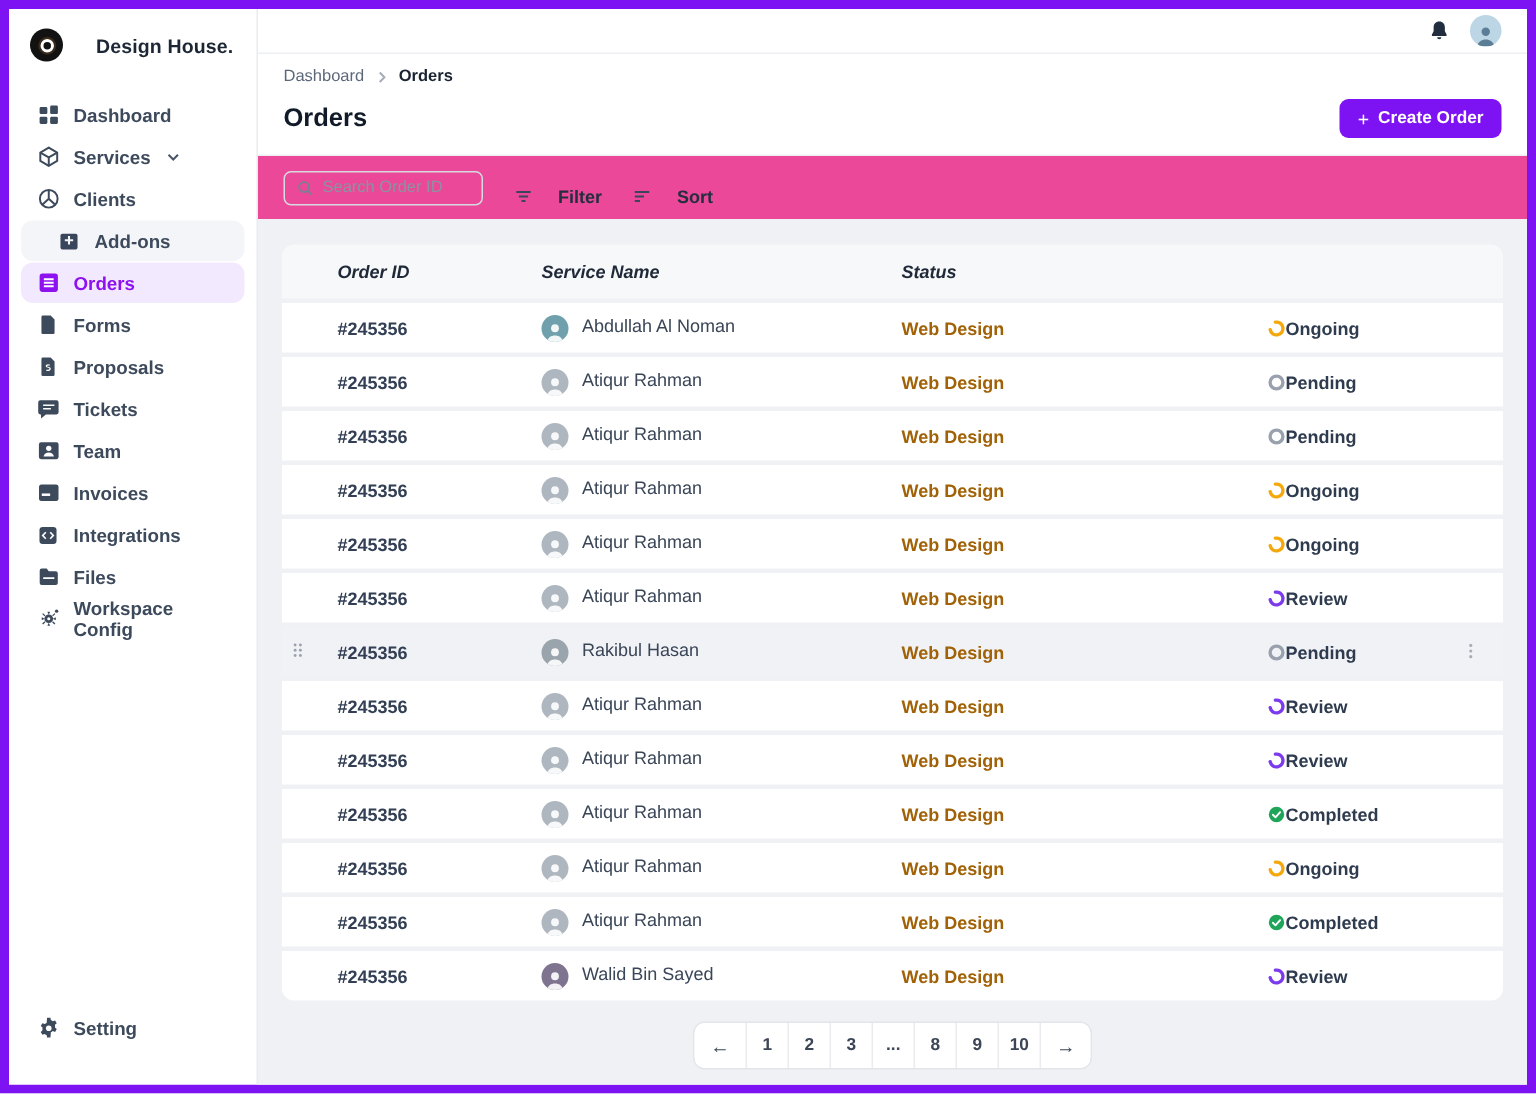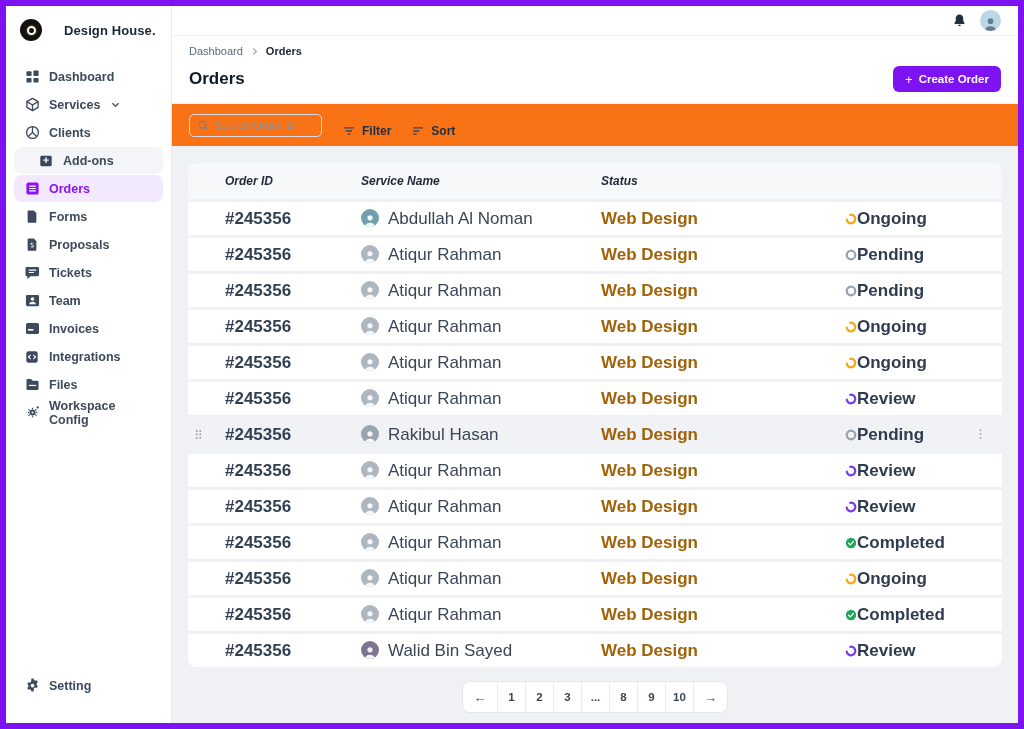--- a/index.html
+++ b/index.html
@@ -36,34 +36,34 @@
   .breadcrumb { display:flex; align-items:center; gap:7px; font-size:11px; }
   .crumb { color:#5C6878; cursor:pointer; }
   .crumb-sep { color:#A3ABB6; display:flex; }
   .crumb.current { color:#1A2332; font-weight:700; }
   .title-row { display:flex; align-items:center; justify-content:space-between; margin-top:9px; }
   .page-title { font-size:17px; font-weight:800; color:#111A28; }
   .create-btn { display:flex; align-items:center; gap:6px; background:#7D12F3; color:#fff; border:none; border-radius:6px;
                 height:26px; padding:0 12px; font-size:11.5px; font-weight:600; font-family:inherit; cursor:pointer; }
   .create-btn .plus { font-size:13px; font-weight:400; line-height:1; }
 
-  .toolbar { display:flex; align-items:center; gap:20px; padding:8px 17px; background:#f97316; }
+  .toolbar { display:flex; align-items:center; gap:20px; padding:8px 17px; background:#ec4899; }
   .search-box { display:flex; align-items:center; gap:6px; width:133px; height:23px; border:1px solid #D6DAE0; border-radius:5px; padding:0 8px; color:#77818F; }
   .search-box input { border:none; outline:none; width:100%; font-size:11px; font-family:inherit; color:#333; background:transparent; }
   .search-box input::placeholder { color:#8A93A0; }
-  .tool-btn { display:flex; align-items:center; gap:6px; font-size:12px; font-weight:600; color:#232E3F; cursor:pointer;margin-top:12px; }
+  .tool-btn { display:flex; align-items:center; gap:16px; font-size:12px; font-weight:600; color:#232E3F; cursor:pointer;margin-top:12px; }
   .tool-btn .ticon { display:flex; color:#39455A; }
 
   .content { flex:1; background:#F0F1F5; padding:17px 16px 0 16px; display:flex; flex-direction:column; }
 
   .thead { display:grid; grid-template-columns:136px 240px 244px 1fr; align-items:center; padding-left:37px;
            background:#F7F8FA; height:36px; border-radius:8px 8px 0 0; font-size:12px; font-weight:700; color:#1F2937;font-style:italic; }
   .tbody { display:flex; flex-direction:column; }
   .trow { position:relative; display:grid; grid-template-columns:136px 240px 244px 1fr; align-items:center; padding-left:37px;
-          background:#fff; height:33px; margin-top:3px; font-size:17px; }
+          background:#fff; height:33px; margin-top:3px; font-size:12px; }
   .trow:last-child { border-radius:0 0 8px 8px; }
   .trow.hl { background:#F1F2F6; }
   .order-id { font-weight:700; color:#323F54; }
   .client-cell { display:flex; align-items:flex-start; gap:9px; }
   .avatar { width:18px; height:18px; border-radius:50%; overflow:hidden; display:flex; align-items:flex-end; justify-content:center; flex:0 0 18px; }
   .client-name { color:#3A4657; font-weight:500; }
   .service-name { font-weight:600; color:#a16207; }
   .status-cell { display:flex; align-items:center; gap:0; }
   .status-icon { display:flex; width:12px; height:12px; }
   .status-label { font-weight:700; color:#2F3B4E; }

